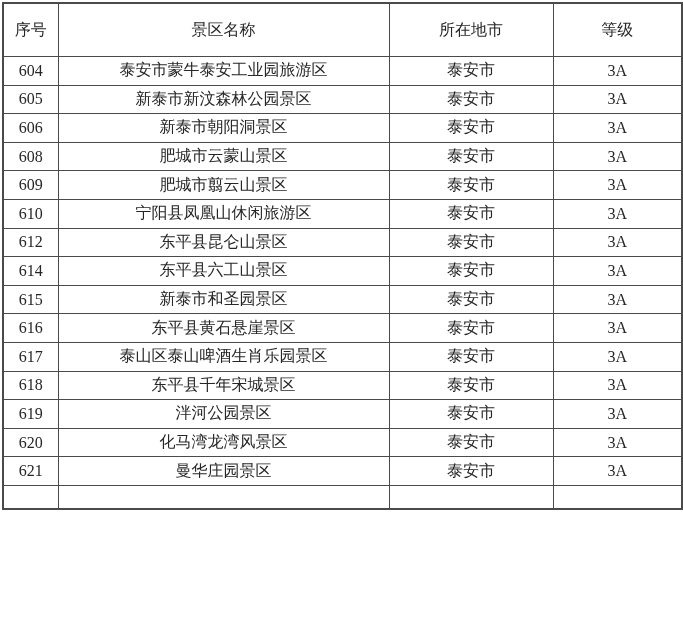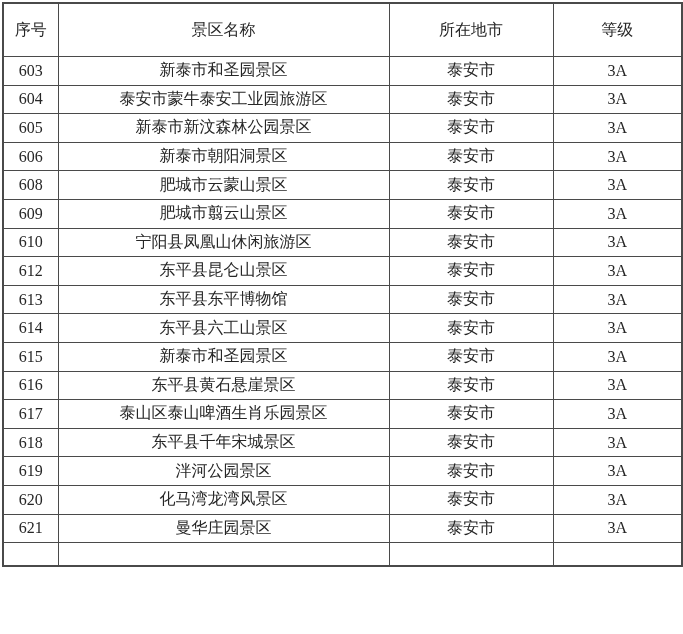--- a/index.html
+++ b/index.html
@@ -63,26 +63,20 @@
   <thead>
     <tr>
       <th>序号</th>
       <th>景区名称</th>
       <th>所在地市</th>
       <th>等级</th>
     </tr>
   </thead>
   <tbody id="table-body">
       <tr>
-        <td>603</td>
-        <td>新泰市和圣园景区</td>
-        <td>泰安市</td>
-        <td>3A</td>
-      </tr>
-      <tr>
         <td>604</td>
         <td>泰安市蒙牛泰安工业园旅游区</td>
         <td>泰安市</td>
         <td>3A</td>
       </tr>
       <tr>
         <td>605</td>
         <td>新泰市新汶森林公园景区</td>
         <td>泰安市</td>
         <td>3A</td>
@@ -107,26 +101,20 @@
       </tr>
       <tr>
         <td>610</td>
         <td>宁阳县凤凰山休闲旅游区</td>
         <td>泰安市</td>
         <td>3A</td>
       </tr>
       <tr>
         <td>612</td>
         <td>东平县昆仑山景区</td>
-        <td>泰安市</td>
-        <td>3A</td>
-      </tr>
-      <tr>
-        <td>613</td>
-        <td>东平县东平博物馆</td>
         <td>泰安市</td>
         <td>3A</td>
       </tr>
       <tr>
         <td>614</td>
         <td>东平县六工山景区</td>
         <td>泰安市</td>
         <td>3A</td>
       </tr>
       <tr>

